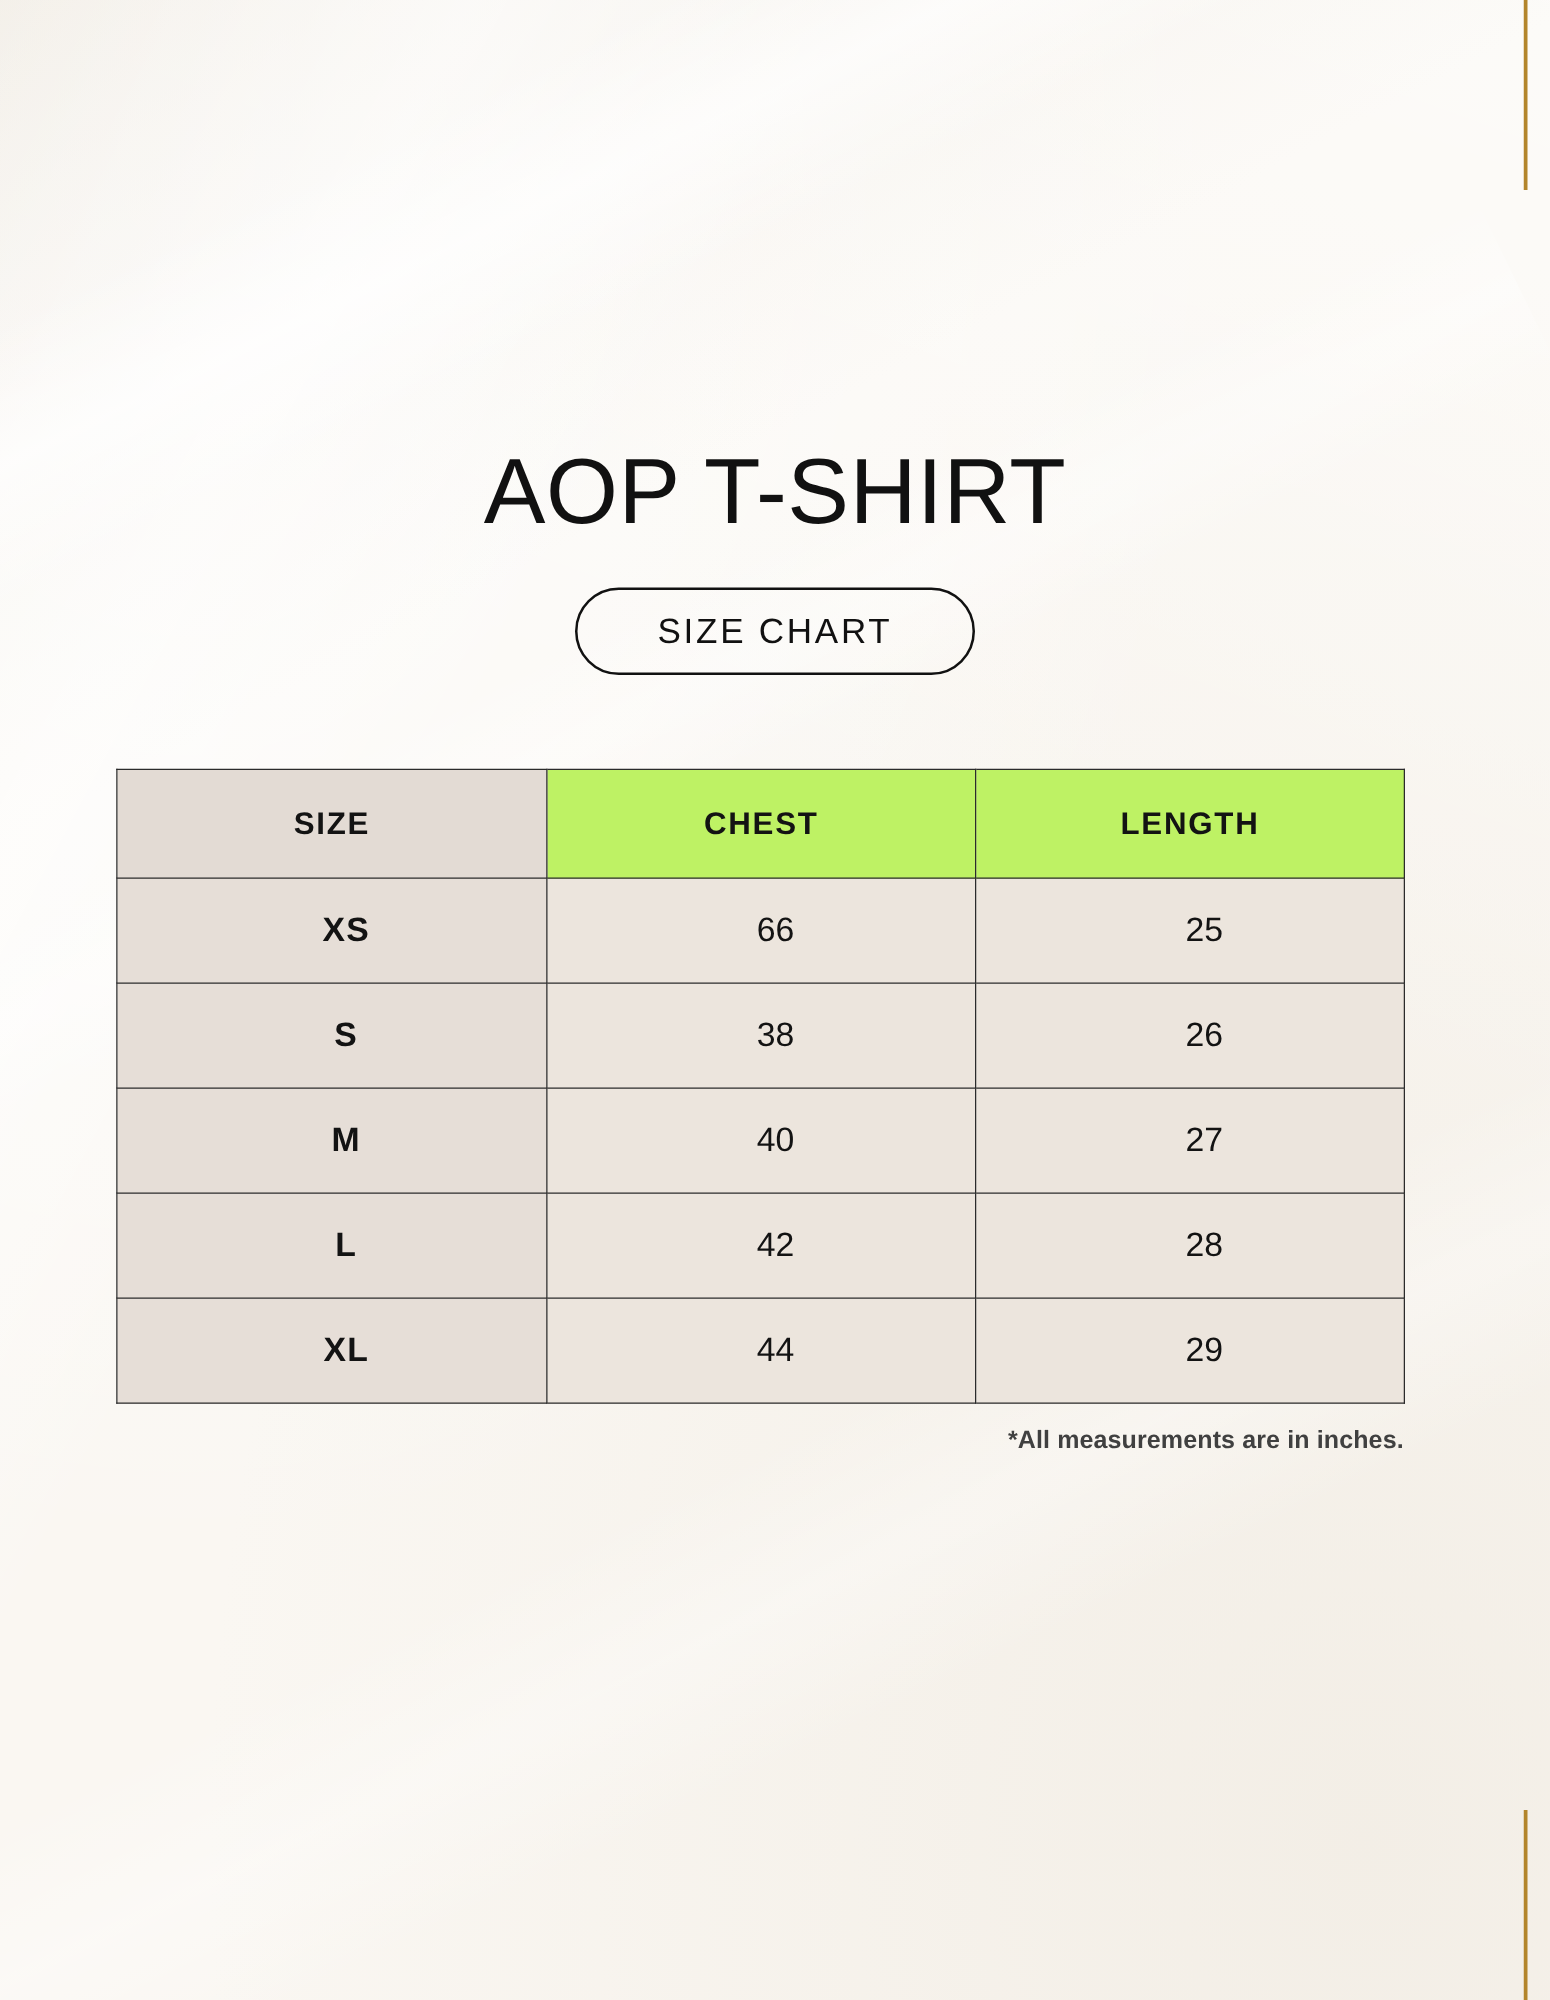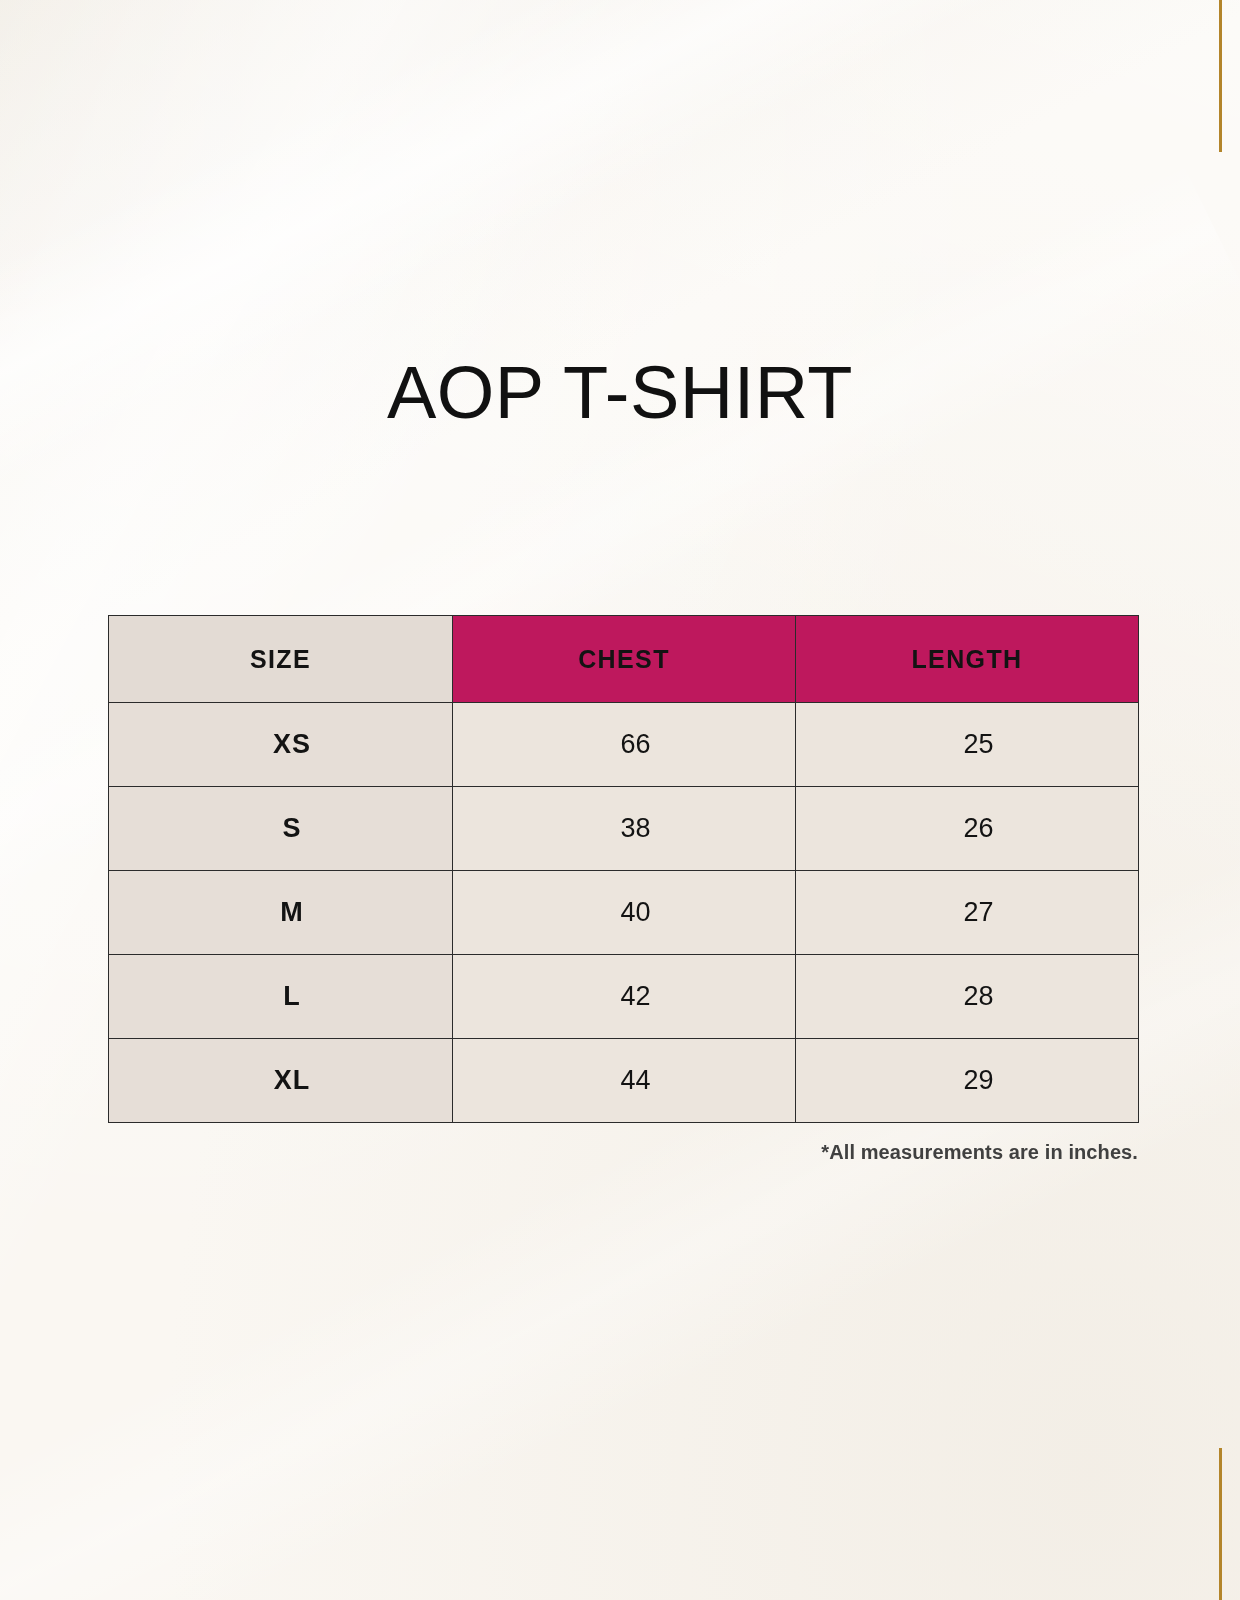--- a/index.html
+++ b/index.html
@@ -85,21 +85,21 @@
     padding: 17px 64px;
     font-size: 28px;
     font-weight: 500;
     letter-spacing: 2.2px;
     color: #111111;
     background: transparent;
   }
 
   .table-wrap {
     position: absolute;
-    left: 108px;
+    left: 93px;
     top: 615px;
     width: 1030px;
   }
 
   table.size-table {
     border-collapse: collapse;
     width: 1030px;
     table-layout: fixed;
   }
   table.size-table th,
@@ -112,21 +112,21 @@
   col.c-chest { width: 343px; }
   col.c-length { width: 343px; }
 
   table.size-table thead th {
     height: 84px;
     font-size: 25px;
     font-weight: bold;
     letter-spacing: 1.4px;
   }
   th.head-size { background: #e3dbd4; }
-  th.head-chest, th.head-length { background: #be185d; }
+  th.head-chest, th.head-length { background: #bef264; }
 
   table.size-table tbody td {
     height: 81px;
     font-size: 27px;
     padding-left: 24px;
   }
   td.cell-size {
     background: #e6ded7;
     font-weight: bold;
     letter-spacing: 1px;
@@ -153,20 +153,23 @@
   <div class="bg-sheen"></div>
   <div class="bg-streak s1"></div>
   <div class="bg-streak s2"></div>
   <div class="bg-streak s3"></div>
   <div class="edge-rule top"></div>
   <div class="edge-rule bottom"></div>
 
   <div class="content">
     <h1 class="title">AOP T-SHIRT</h1>
 
+    <div class="pill-wrap">
+      <div class="pill">SIZE CHART</div>
+    </div>
   </div>
 
   <div class="table-wrap">
     <table class="size-table">
       <colgroup>
         <col class="c-size">
         <col class="c-chest">
         <col class="c-length">
       </colgroup>
       <thead>

